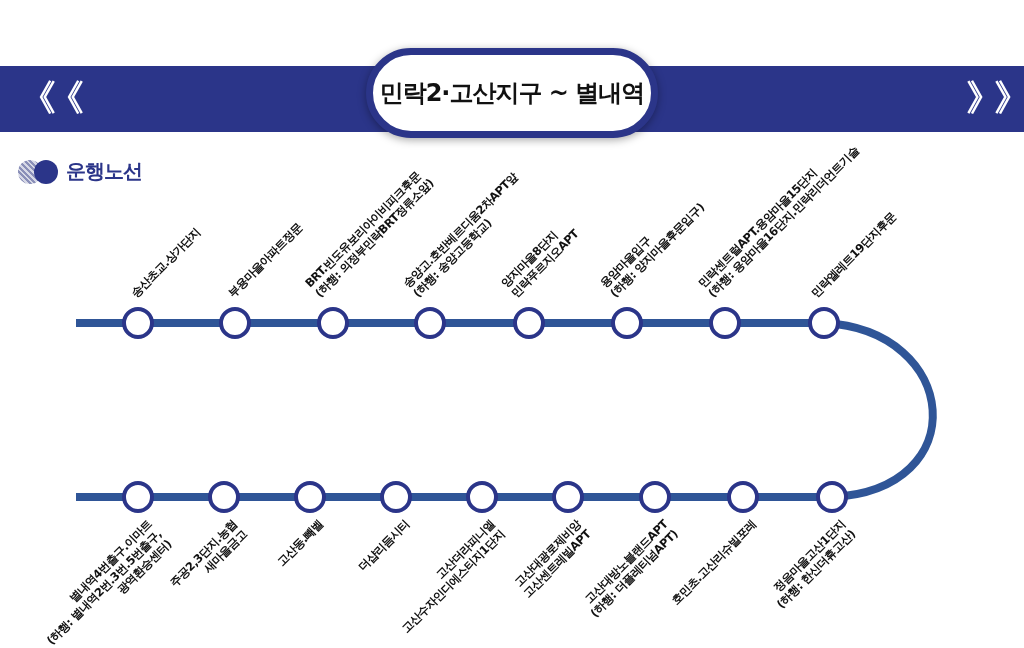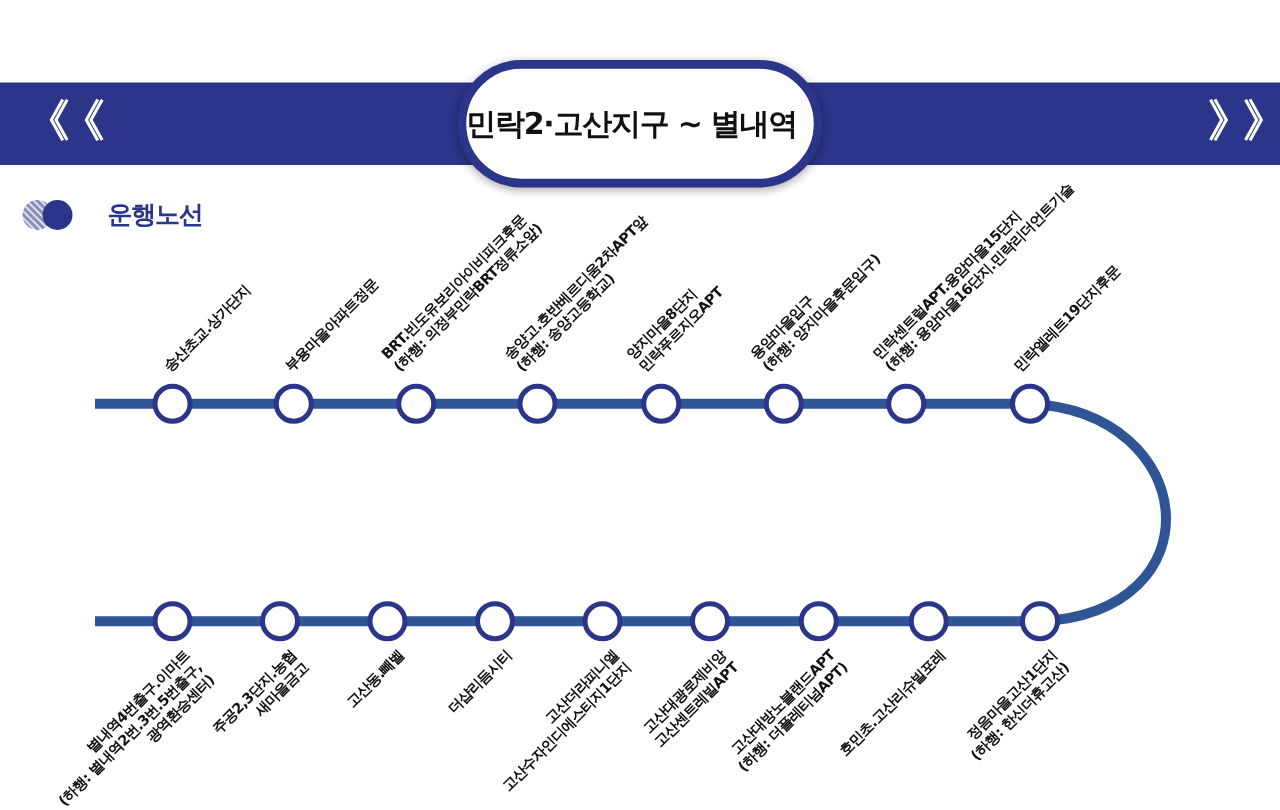--- a/index.html
+++ b/index.html
@@ -2,30 +2,30 @@
 <html><head>
   <meta charset="utf-8">
   <style>
     html, body { margin: 0; padding: 0; background: #ffffff; }
     body { width: 1024px; height: 648px; position: relative; overflow: hidden;
            font-family: "DejaVu Sans", "Liberation Sans", sans-serif; }
     .band { position: absolute; left: 0; top: 66px; width: 1024px; height: 66px; background: #2b3589; }
     .chev { position: absolute; top: 78px; color: #ffffff; font-size: 36px; font-weight: bold; line-height: 40px; letter-spacing: -8px; }
     .chev.left { left: 20px; }
     .chev.right { left: 966px; }
-    .pill { position: absolute; left: 366px; top: 48px; width: 292px; height: 102px; box-sizing: border-box;
+    .pill { position: absolute; left: 366px; top: 48px; width: 292px; height: 90px; box-sizing: border-box;
             background: #ffffff; border: 7px solid #2b3589; border-radius: 51px;
             box-shadow: 0 2px 8px rgba(0,0,0,0.35);
-            display: flex; align-items: center; justify-content: flex-start; }
+            display: flex; align-items: center; justify-content: center; }
     .pill-title { font-size: 24px; font-weight: bold; color: #111111; letter-spacing: -1px; }
     .section { position: absolute; left: 18px; top: 158px; display: flex; align-items: center; }
     .dot { width: 24px; height: 24px; border-radius: 50%; }
     .dot.hatched { background: repeating-linear-gradient(45deg, #8a8fb8 0 2px, #d6d8e6 2px 4px); }
     .dot.solid { background: #2b3589; margin-left: -8px; }
-    .section-title { margin-left: 28px; font-size: 20px; font-weight: bold; color: #2b3589; letter-spacing: -1px; }
+    .section-title { margin-left: 8px; font-size: 20px; font-weight: bold; color: #2b3589; letter-spacing: -1px; }
     svg.route { position: absolute; left: 0; top: 0; }
     .lbl { position: absolute; font-size: 11.5px; font-weight: bold; color: #111111; white-space: nowrap;
            line-height: 14px; letter-spacing: -0.5px; }
     .lbl.up { transform-origin: 0% 100%; transform: rotate(-45deg); }
     .lbl.down { transform-origin: 100% 0%; transform: rotate(-45deg); text-align: right; }
     .lbl .sub { display: block; }
   </style>
 </head>
 <body>
 

